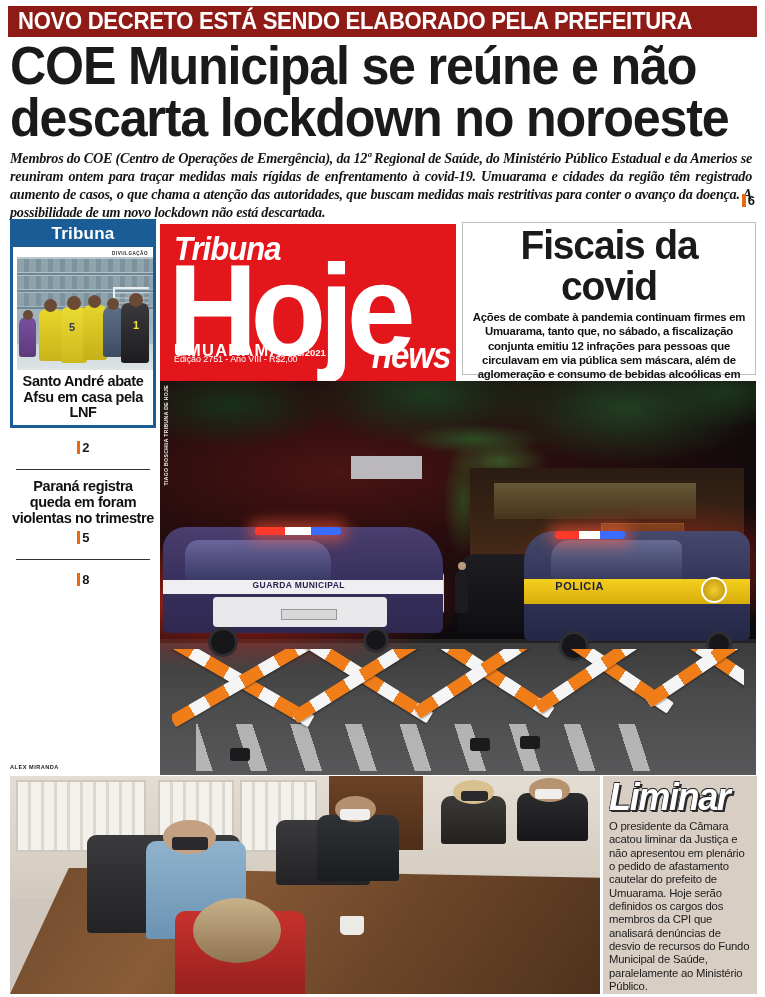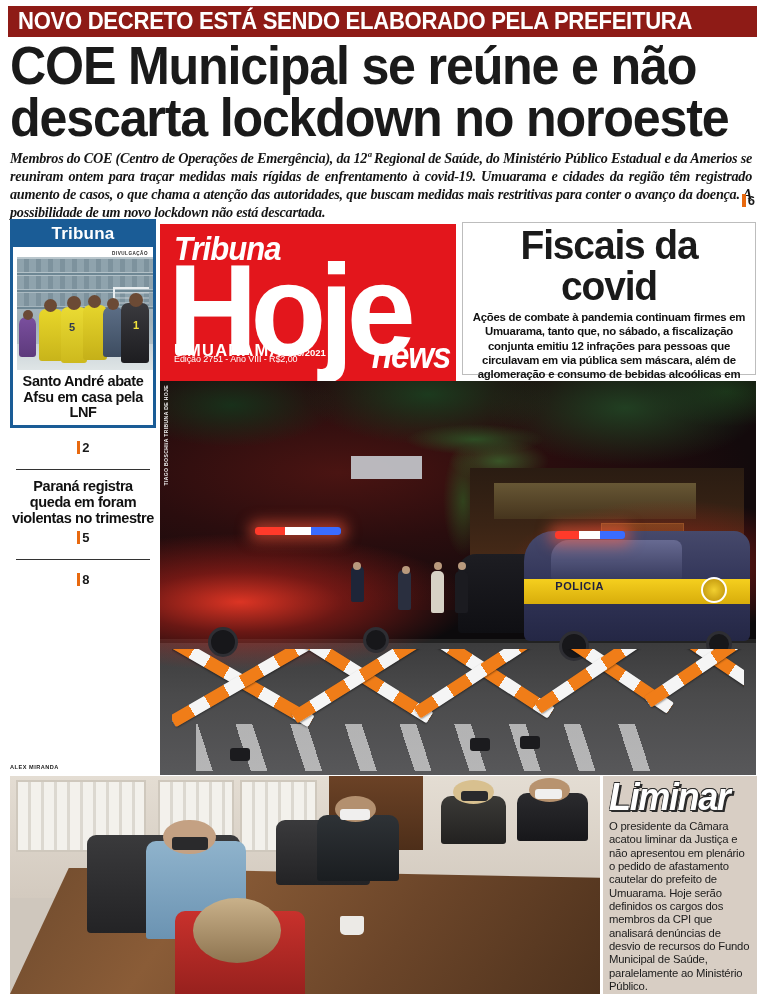--- a/index.html
+++ b/index.html
@@ -752,20 +752,27 @@
   <div class="ped-head" style="left:40.6%;bottom:51%;"></div>
   <div class="ped" style="left:45.5%;bottom:41%;width:13px;height:42px;background:#d8d2c6;"></div>
   <div class="ped-head" style="left:46%;bottom:52%;"></div>
   <div class="ped" style="left:49.5%;bottom:41%;width:13px;height:42px;background:#1b1b20;"></div>
   <div class="ped-head" style="left:50%;bottom:52%;"></div>
   <div class="ped" style="left:32%;bottom:44%;width:13px;height:36px;background:#1e2538;"></div>
   <div class="ped-head" style="left:32.4%;bottom:52%;"></div>
   <div class="ped" style="left:77%;bottom:46%;width:12px;height:30px;background:#23232b;"></div>
   <div class="ped-head" style="left:77.3%;bottom:52%;"></div>
 
+  <div class="car-guarda">
+    <div class="car-guarda-window"></div>
+    <div class="car-guarda-band"></div>
+    <div class="car-guarda-text">GUARDA MUNICIPAL</div>
+    <div class="car-guarda-bumper"></div>
+    <div class="plate"></div>
+  </div>
   <div class="lightbar" style="left:16%;bottom:61%;width:86px;height:8px;"></div>
   <div class="wheel" style="left:8%;bottom:30%;width:30px;height:30px;"></div>
   <div class="wheel" style="left:34%;bottom:31%;width:26px;height:26px;"></div>
 
   <div class="car-policia">
     <div class="car-policia-window"></div>
     <div class="car-policia-yellow"></div>
     <div class="car-policia-text">POLICIA</div>
     <div class="car-policia-badge"></div>
   </div>

